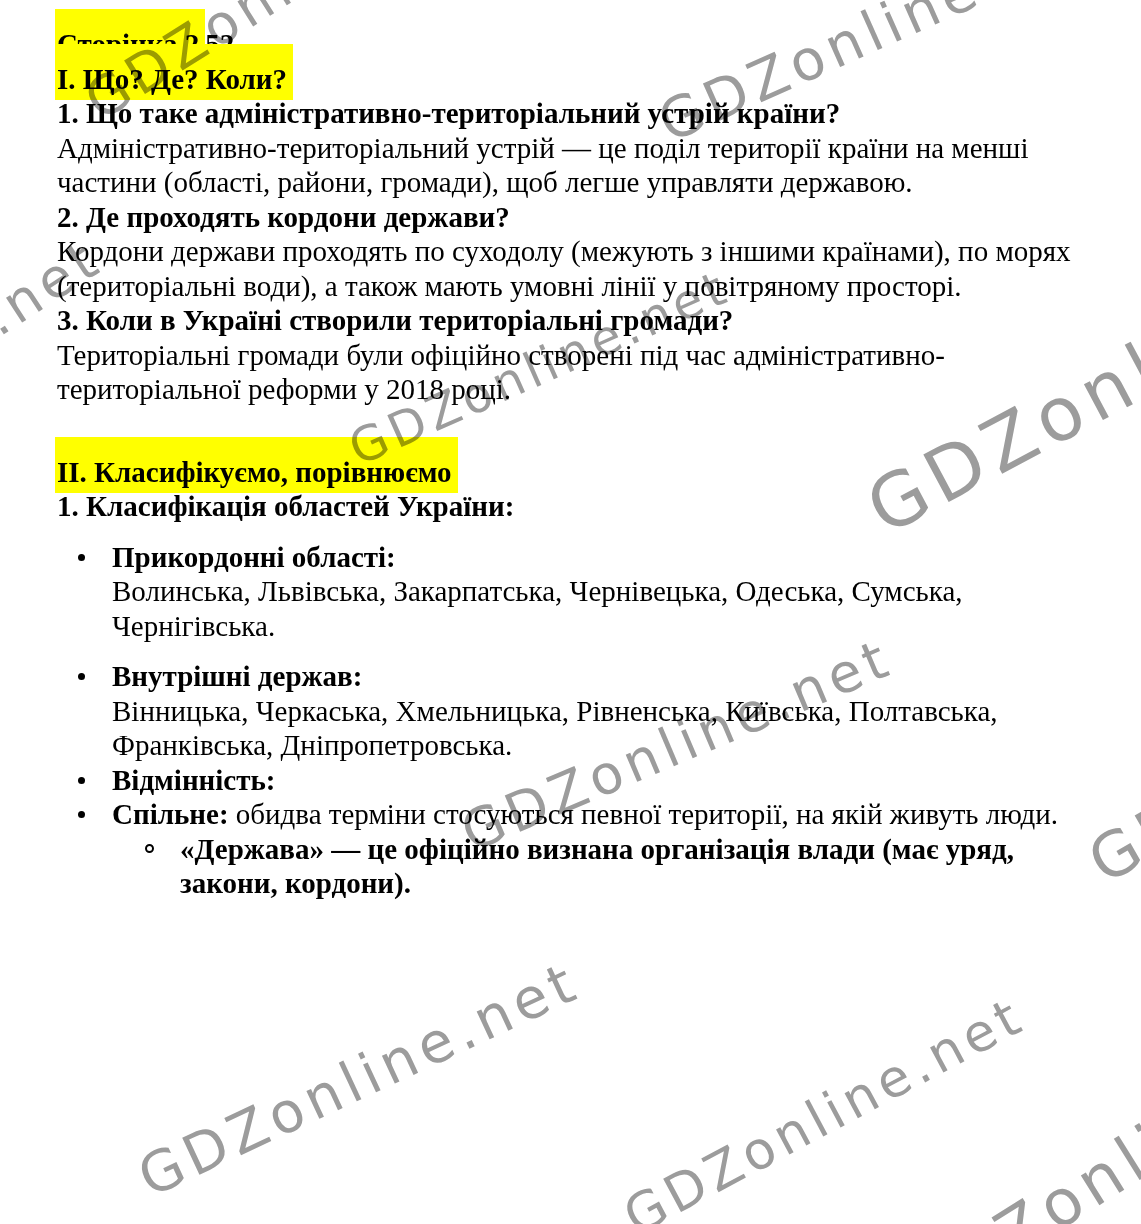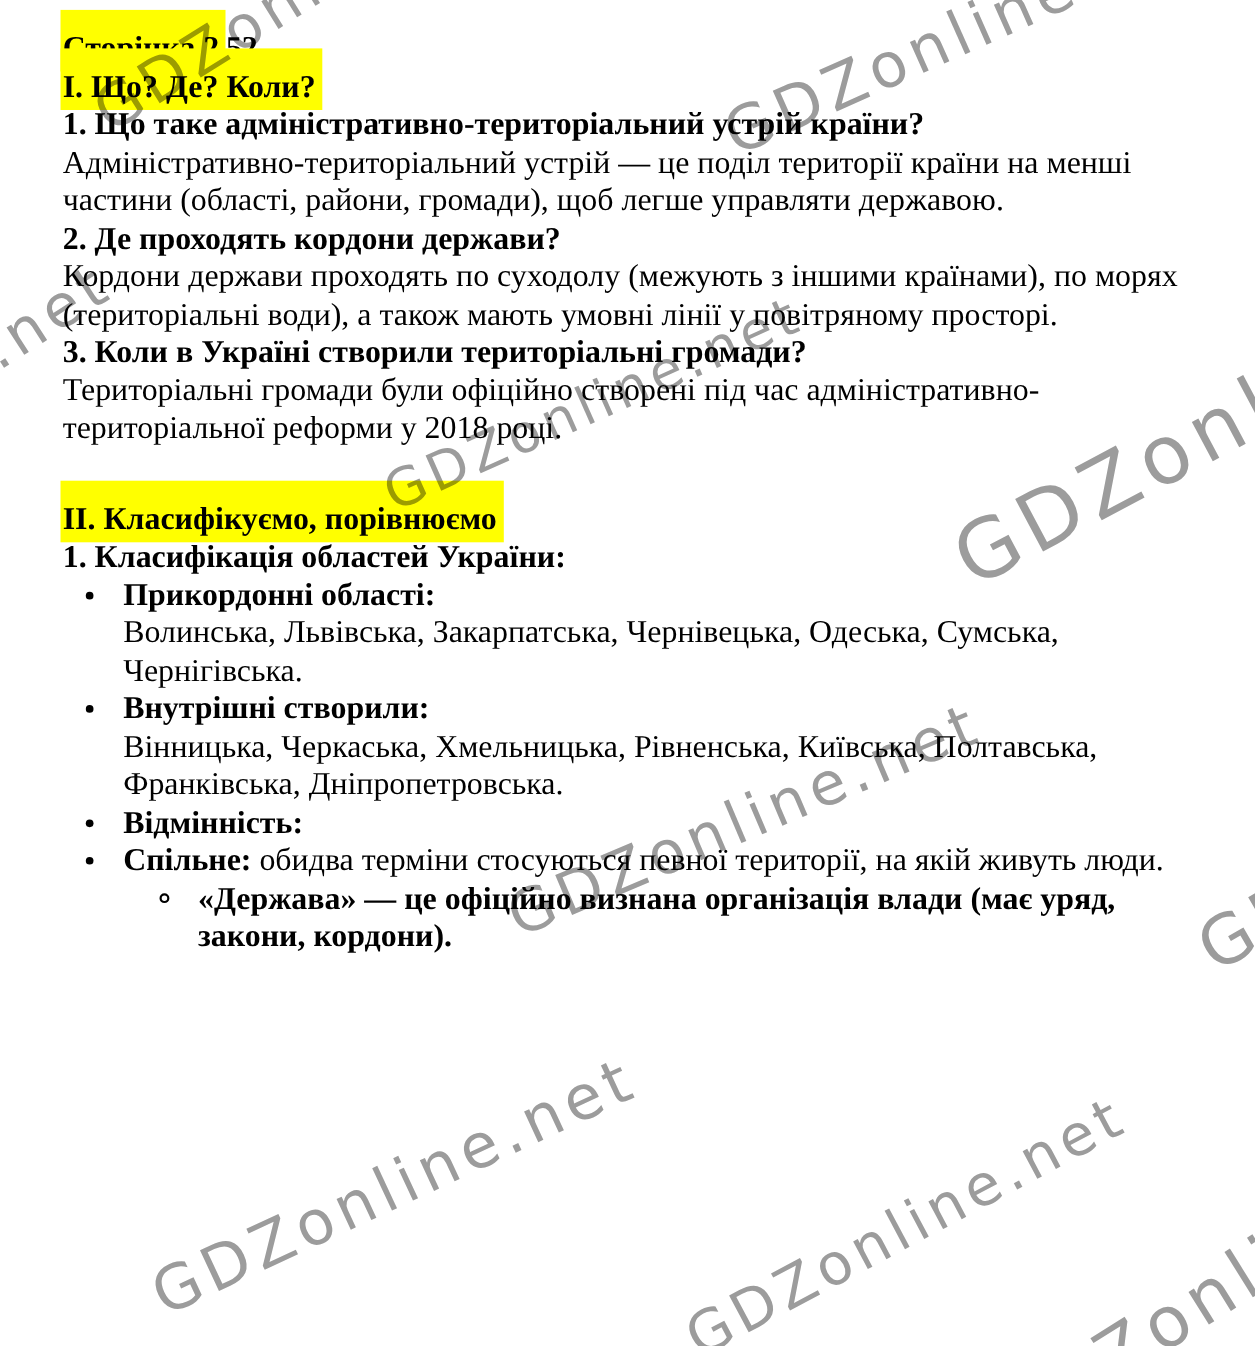--- a/index.html
+++ b/index.html
@@ -44,21 +44,21 @@
   .l2::before {
     content: "";
     position: absolute;
     left: 88px; top: 12px;
     width: 9px; height: 9px;
     border-radius: 50%;
     border: 2px solid #000;
     background: transparent;
     box-sizing: border-box;
   }
-  .blk { display: block; }
+  .blk { display: block; margin-top: 16px; }
   
   .watermarks {
     position: absolute;
     inset: 0;
     z-index: 5;
     pointer-events: none;
     mix-blend-mode: multiply;
     overflow: hidden;
   }
   .wm {
@@ -104,21 +104,21 @@
 
   <div class="line sec2-title"><mark class="b">ІІ. Класифікуємо, порівнюємо</mark></div>
 
   <div class="line q">1. Класифікація областей України:</div>
 
   <div class="li l1">
     <b class="blk">Прикордонні області:</b><span>Волинська, Львівська, Закарпатська, Чернівецька, Одеська, Сумська, Чернігівська.</span>
   </div>
 
   <div class="li l1">
-    <b class="blk">Внутрішні створили:</b><span>Вінницька, Черкаська, Хмельницька, Рівненська, Київська, Полтавська, Франківська, Дніпропетровська.</span>
+    <b class="blk">Внутрішні держав:</b><span>Вінницька, Черкаська, Хмельницька, Рівненська, Київська, Полтавська, Франківська, Дніпропетровська.</span>
   </div>
 
 
   <div class="li l1">
     <b>Відмінність:</b>
   </div>
 
   <div class="li l1">
     <b>Спільне:</b> <span>обидва терміни стосуються певної території, на якій живуть люди.</span>
   </div>

